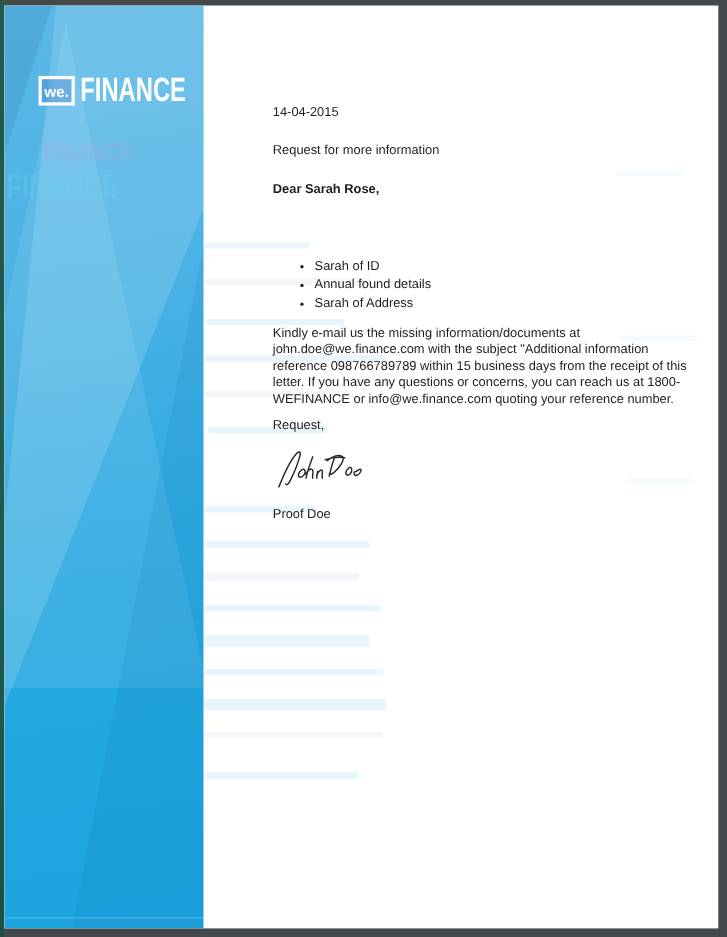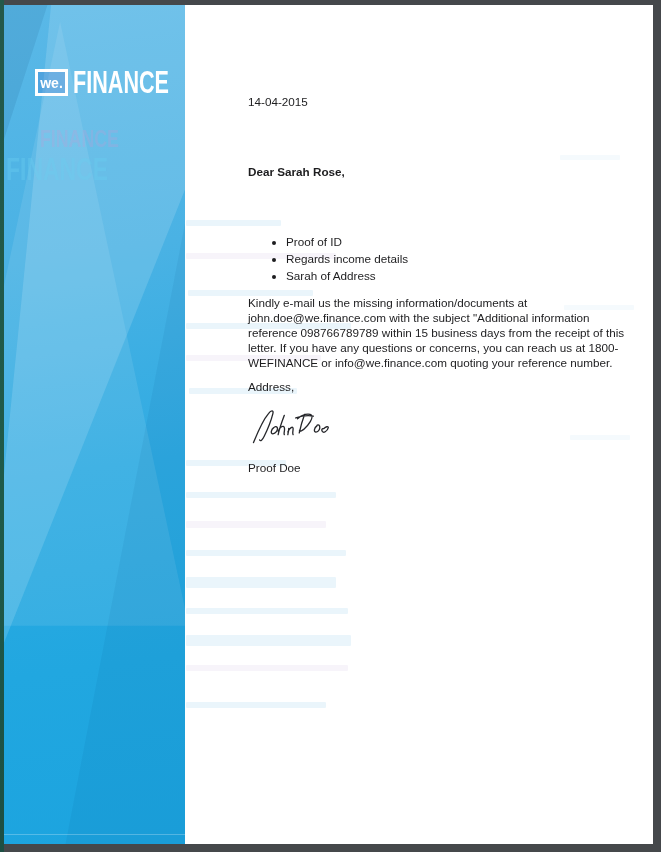--- a/index.html
+++ b/index.html
@@ -121,34 +121,35 @@
     <div class="art art-b" style="left:182px;top:603px;width:162px;height:6px"></div>
     <div class="art art-b" style="left:182px;top:630px;width:165px;height:11px"></div>
     <div class="art art-p" style="left:182px;top:660px;width:162px;height:6px"></div>
     <div class="art art-b" style="left:182px;top:697px;width:140px;height:6px"></div>
     <div class="art art-f" style="left:556px;top:150px;width:60px;height:5px"></div>
     <div class="art art-f" style="left:560px;top:300px;width:70px;height:5px"></div>
     <div class="art art-f" style="left:566px;top:430px;width:60px;height:5px"></div>
 
     <div class="content">
       <div class="txt t-date">14-04-2015</div>
+      <div class="txt t-subject">Request for more information</div>
       <div class="txt t-salutation">Dear Sarah Rose,</div>
 
       <ul class="txt t-list">
-        <li>Proof of ID</li>
-        <li>Regards income details</li>
+        <li>Sarah of ID</li>
+        <li>Annual found details</li>
         <li>Sarah of Address</li>
       </ul>
 
       <div class="txt pre t-para2">Kindly e-mail us the missing information/documents at
 john.doe@we.finance.com with the subject "Additional information
 reference 098766789789 within 15 business days from the receipt of this
 letter. If you have any questions or concerns, you can reach us at 1800-
 WEFINANCE or info@we.finance.com quoting your reference number.</div>
-      <div class="txt t-closing">Address,</div>
+      <div class="txt t-closing">Request,</div>
 
       <div class="t-signature">
         <svg viewBox="0 0 100 48" width="88" height="44" aria-hidden="true">
           <path d="M4 44 C8 34 15 18 21 11 C24 7 27 7 26 11 C24 19 20 29 16 37 C14 41 12 43 11 41
                    M27 27 C24 29 23 34 26 34 C29 34 32 30 31 27 C30 25 28 26 27 27
                    M39 13 C36 21 33 30 32 35 M32 31 C34 26 38 24 39 27 C40 30 38 33 39 35
                    M44 28 C44 31 43 34 43 35 M43 32 C45 27 49 25 49 28 C49 31 48 33 49 35
                    M62 12 C59 20 57 28 56 33 M54 17 C59 12 67 10 70 13 C72 16 67 24 61 29 C57 32 55 32 57 29
                    M52 16 C58 14 67 13 72 14
                    M76 25 C73 27 72 32 75 32 C78 32 80 28 79 25 C78 23 76 24 76 25

